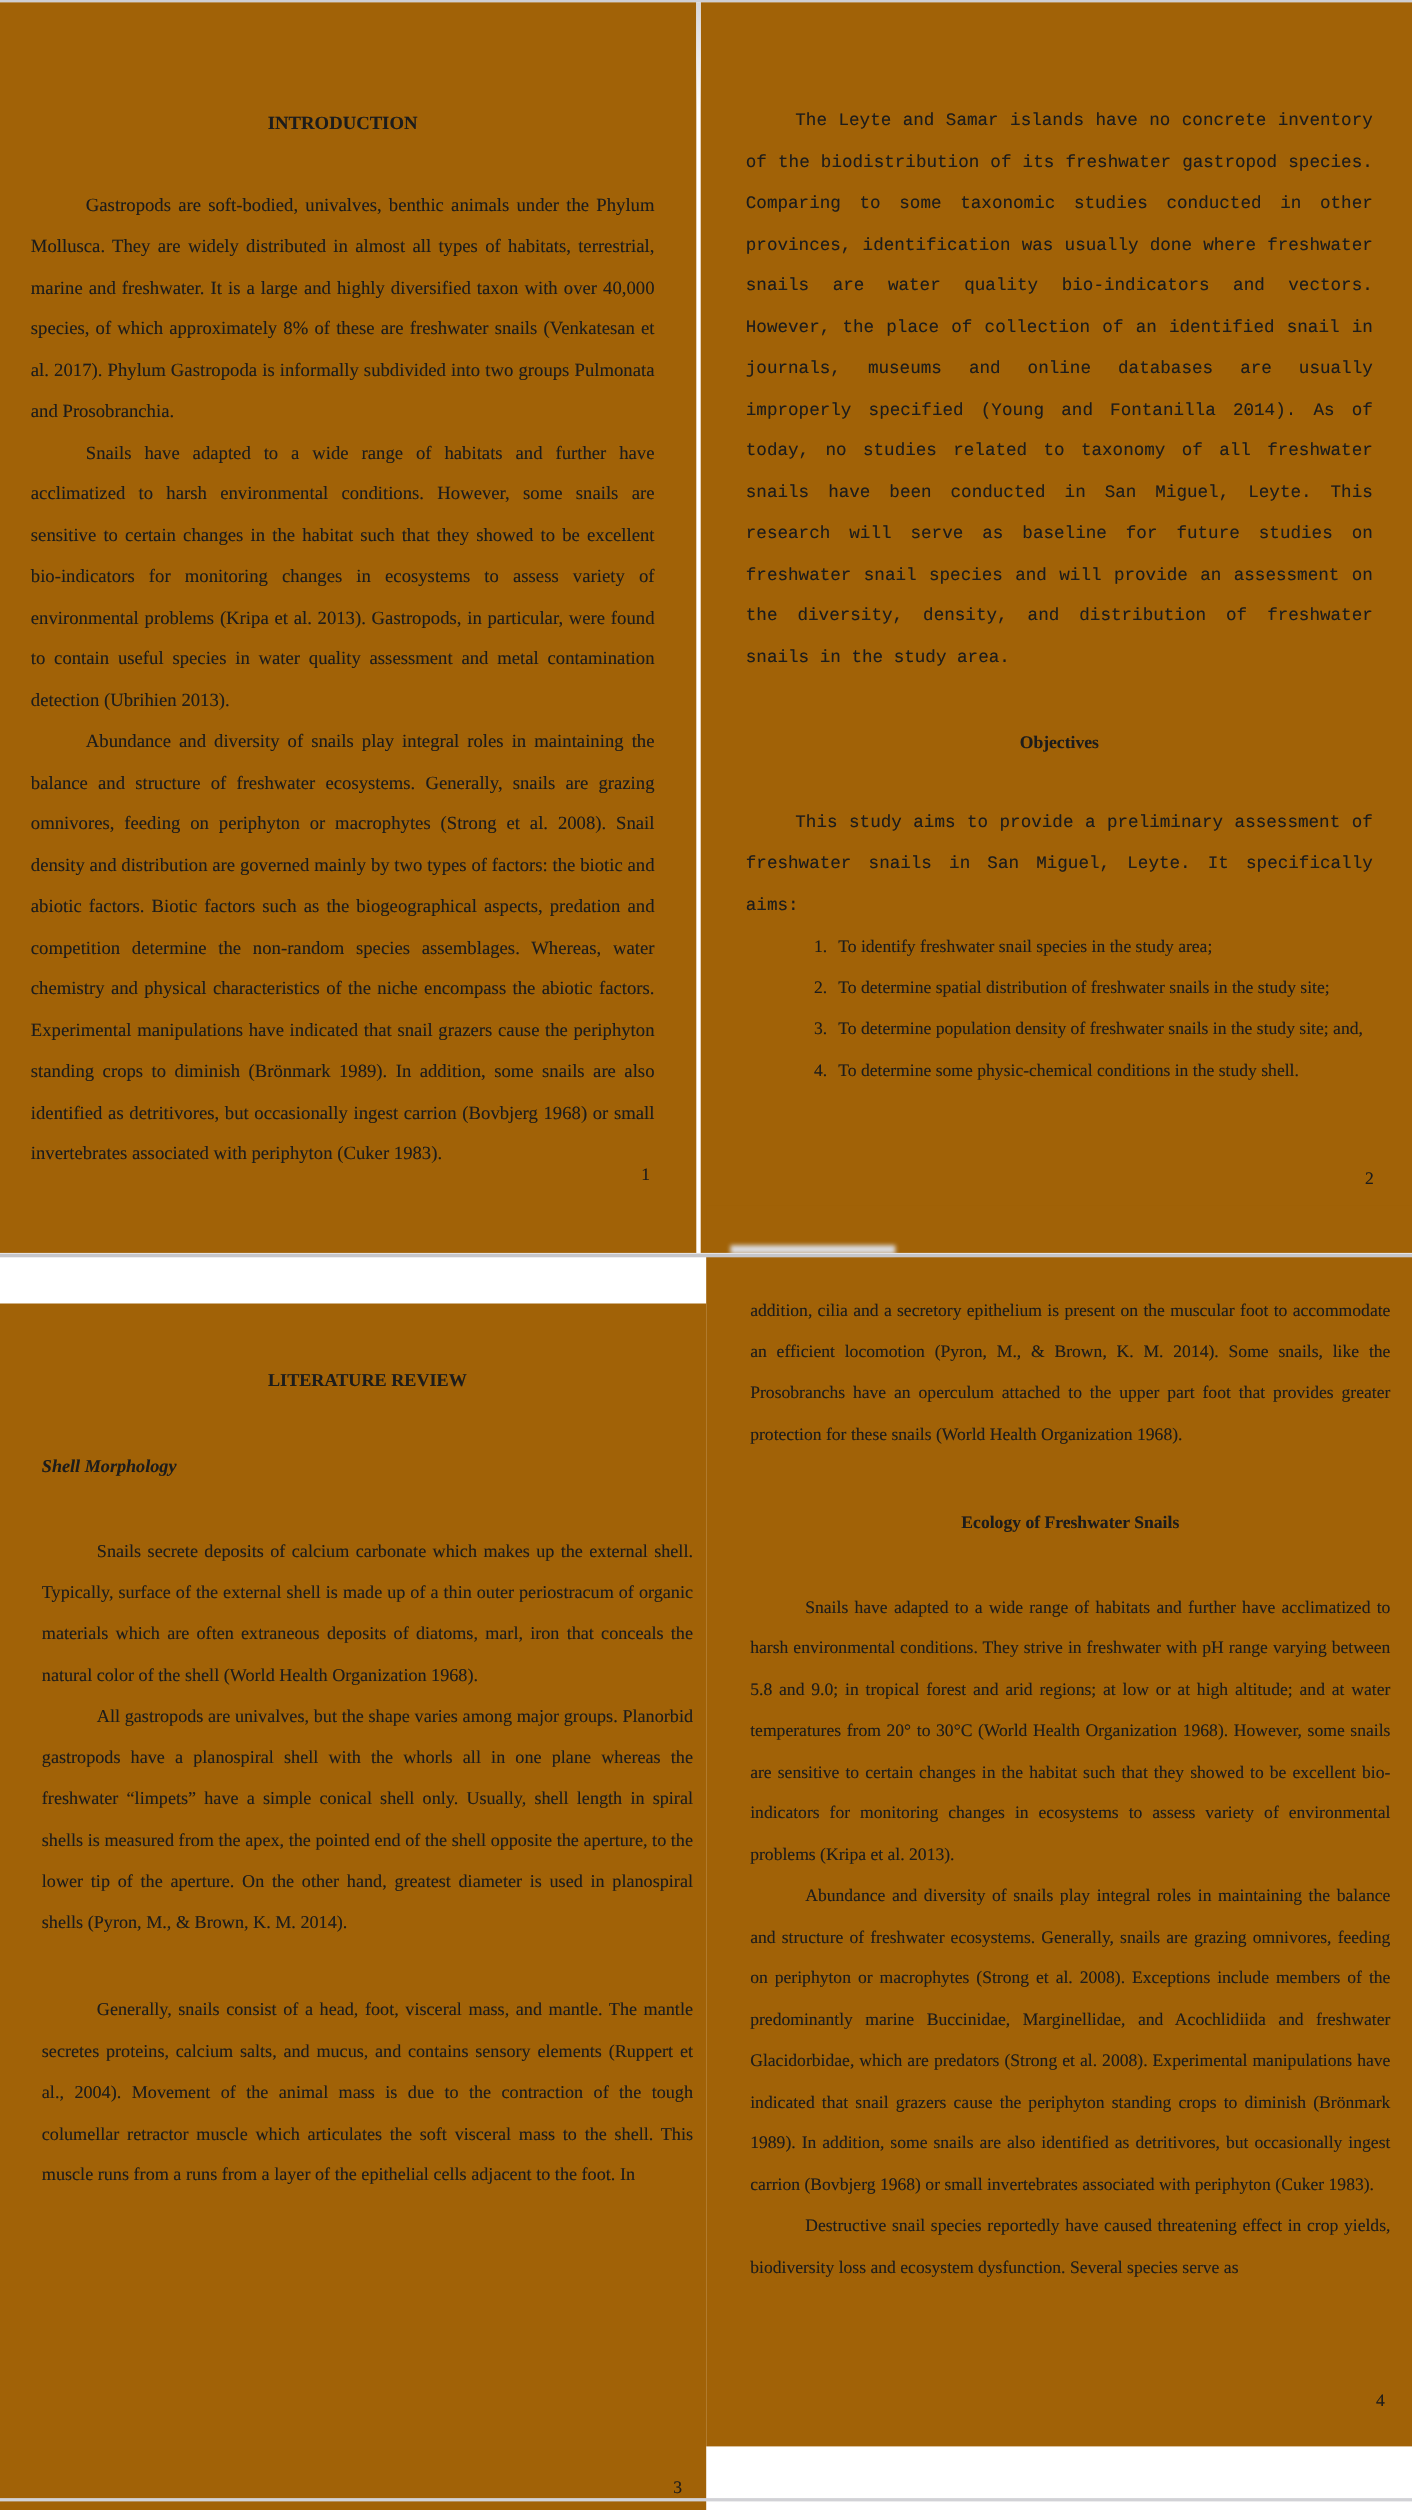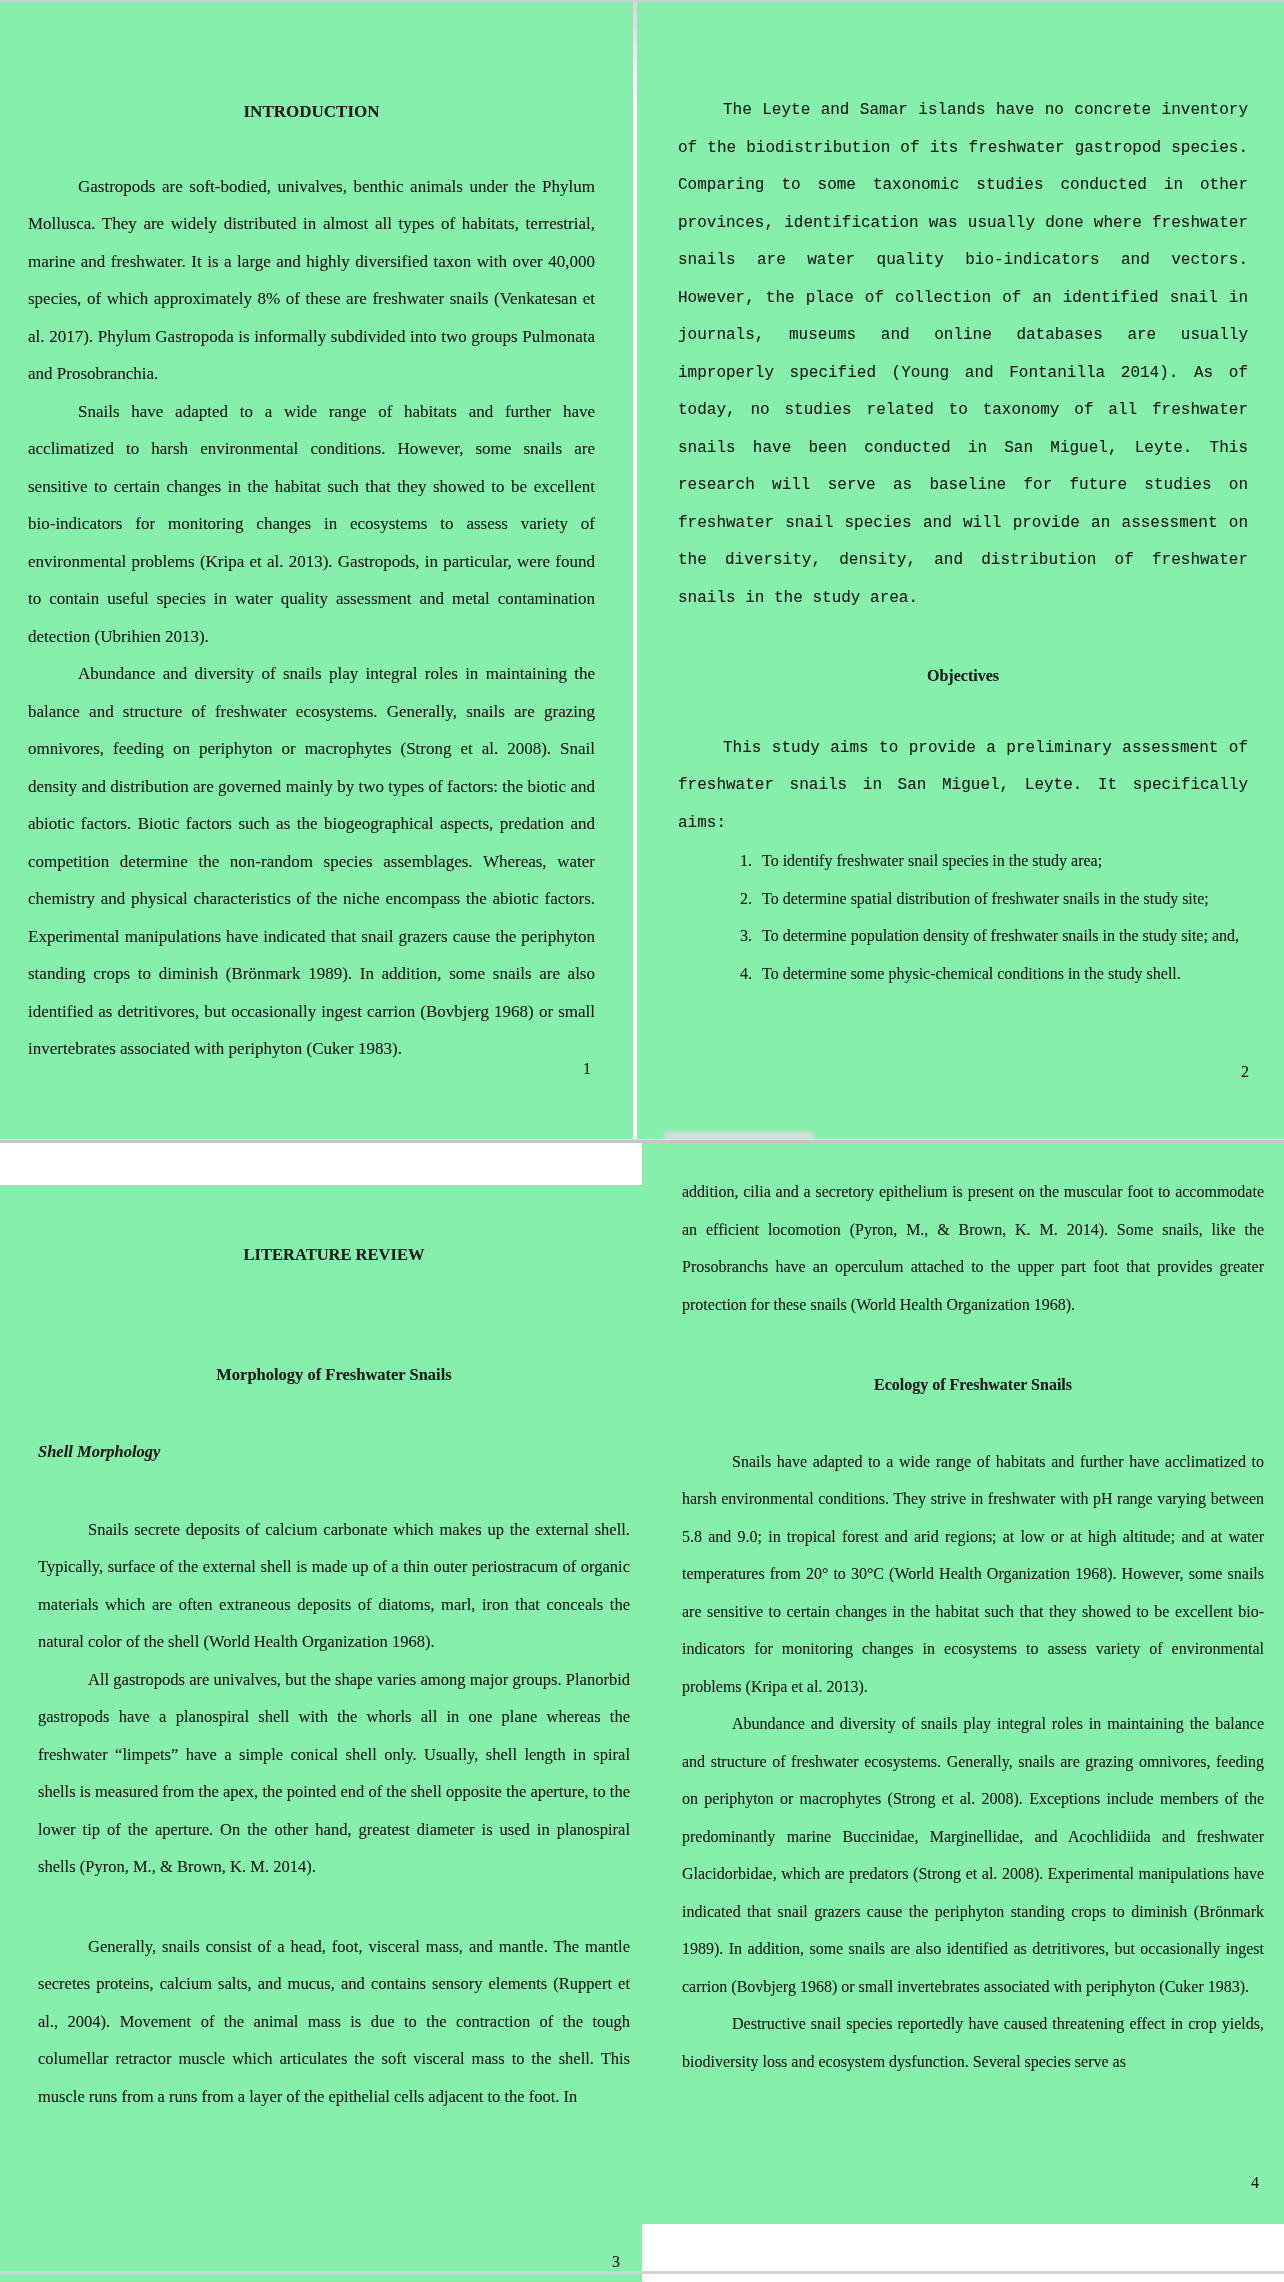--- a/index.html
+++ b/index.html
@@ -6,21 +6,21 @@
   body {
     width:1284px; height:2282px; position:relative;
     background:#ffffff;
     font-family:"Liberation Serif","DejaVu Serif",serif;
     color:#1c1c1c;
     overflow:hidden;
   }
   .viewer { position:absolute; left:0; top:0; width:1284px; height:2282px; }
 
   
-  .page { position:absolute; background:#86efac; }
+  .page { position:absolute; background:#a16207; }
   #page1 { left:0px;   top:2px;    width:633px; height:1138px; }
   #page2 { left:637px; top:2px;    width:647px; height:1138px; }
   #page3 { left:0px;   top:1185px; width:642px; height:1128px; }
   #page4 { left:642px; top:1096px; width:642px; height:1128px; }
 
   .page { text-shadow:0 0 0.5px rgba(25,25,25,0.38); }
 
   .content { line-height:37.5px; }
   .c1 { padding:91px 38px 0 28px; font-size:17px; }
   .c2 { padding:90px 36px 0 41px; font-size:16px; }
@@ -92,21 +92,20 @@
         <li>To determine population density of freshwater snails in the study site; and,</li>
         <li>To determine some physic-chemical conditions in the study shell.</li>
       </ol>
     </div>
     <span class="page-num pn2">2</span>
   </div>
 
   <div class="page" id="page3">
     <div class="content c3">
       <h2 class="chapter-heading">LITERATURE REVIEW</h2>
-      <h3 class="section-heading mt82">Morphology of Freshwater Snails</h3>
       <h4 class="subsection-heading mt40">Shell Morphology</h4>
       <p class="para mt40">Snails secrete deposits of calcium carbonate which makes up the external shell. Typically, surface of the external shell is made up of a thin outer periostracum of organic materials which are often extraneous deposits of diatoms, marl, iron that conceals the natural color of the shell (World Health Organization 1968).</p>
       <p class="para">All gastropods are univalves, but the shape varies among major groups. Planorbid gastropods have a planospiral shell with the whorls all in one plane whereas the freshwater “limpets” have a simple conical shell only. Usually, shell length in spiral shells is measured from the apex, the pointed end of the shell opposite the aperture, to the lower tip of the aperture. On the other hand, greatest diameter is used in planospiral shells (Pyron, M., &amp; Brown, K. M. 2014).</p>
       <p class="para mt42">Generally, snails consist of a head, foot, visceral mass, and mantle. The mantle secretes proteins, calcium salts, and mucus, and contains sensory elements (Ruppert et al., 2004). Movement of the animal mass is due to the contraction of the tough columellar retractor muscle which articulates the soft visceral mass to the shell. This muscle runs from a runs from a layer of the epithelial cells adjacent to the foot. In</p>
     </div>
     <span class="page-num pn3">3</span>
   </div>
 
   <div class="page" id="page4">
     <div class="content c4">

